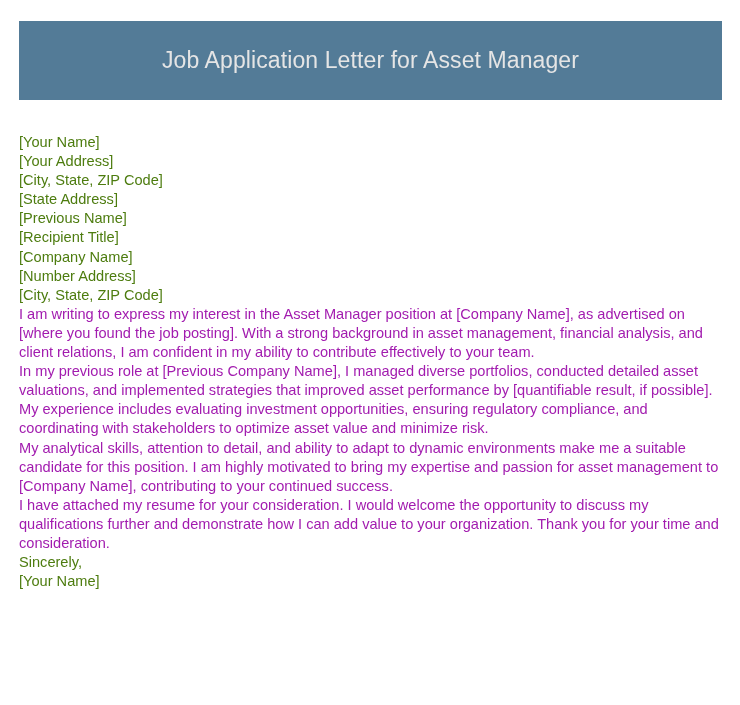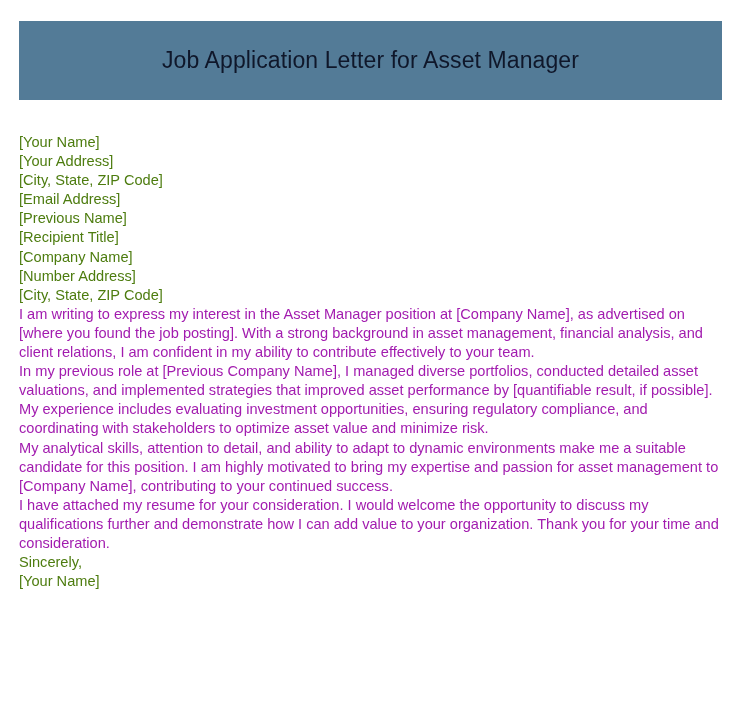--- a/index.html
+++ b/index.html
@@ -28,21 +28,21 @@
     width: 703px;
     height: 79px;
     background: #537B97;
     display: flex;
     align-items: center;
     justify-content: center;
     box-sizing: border-box;
   }
 
   .doc-title {
-    color: #0f172a;
+    color: #e5e5e5;
     font-size: 23px;
     font-weight: normal;
     line-height: 1.2;
     letter-spacing: 0.1px;
     text-align: center;
     font-family: "Liberation Sans", sans-serif;
     margin: 0;
     white-space: nowrap;
   }
 
@@ -77,21 +77,21 @@
 
   <div class="doc-header">
     <h1 class="doc-title">Job Application Letter for Asset Manager</h1>
   </div>
 
   <div class="doc-body">
 
     <div class="letter-line">[Your Name]</div>
     <div class="letter-line">[Your Address]</div>
     <div class="letter-line">[City, State, ZIP Code]</div>
-    <div class="letter-line">[Email Address]</div>
+    <div class="letter-line">[State Address]</div>
 
 
     <div class="letter-line">[Previous Name]</div>
     <div class="letter-line">[Recipient Title]</div>
     <div class="letter-line">[Company Name]</div>
     <div class="letter-line">[Number Address]</div>
     <div class="letter-line">[City, State, ZIP Code]</div>
 
 
     <p class="letter-paragraph">I am writing to express my interest in the Asset Manager position at [Company Name], as advertised on [where you found the job posting]. With a strong background in asset management, financial analysis, and client relations, I am confident in my ability to contribute effectively to your team.</p>

